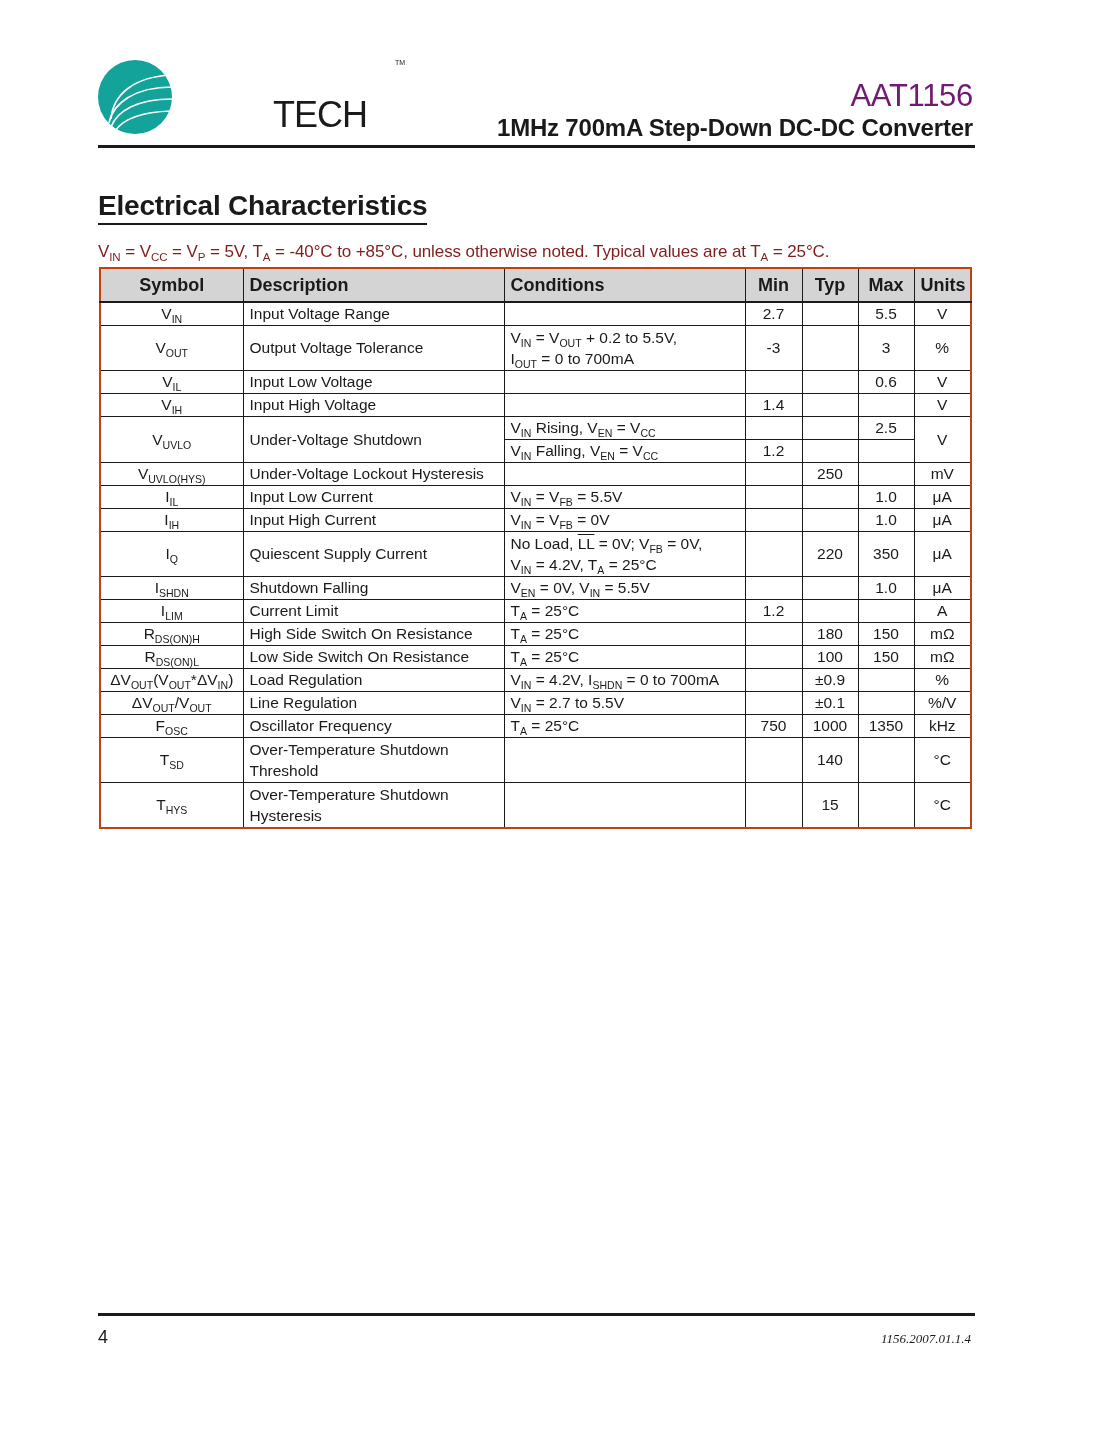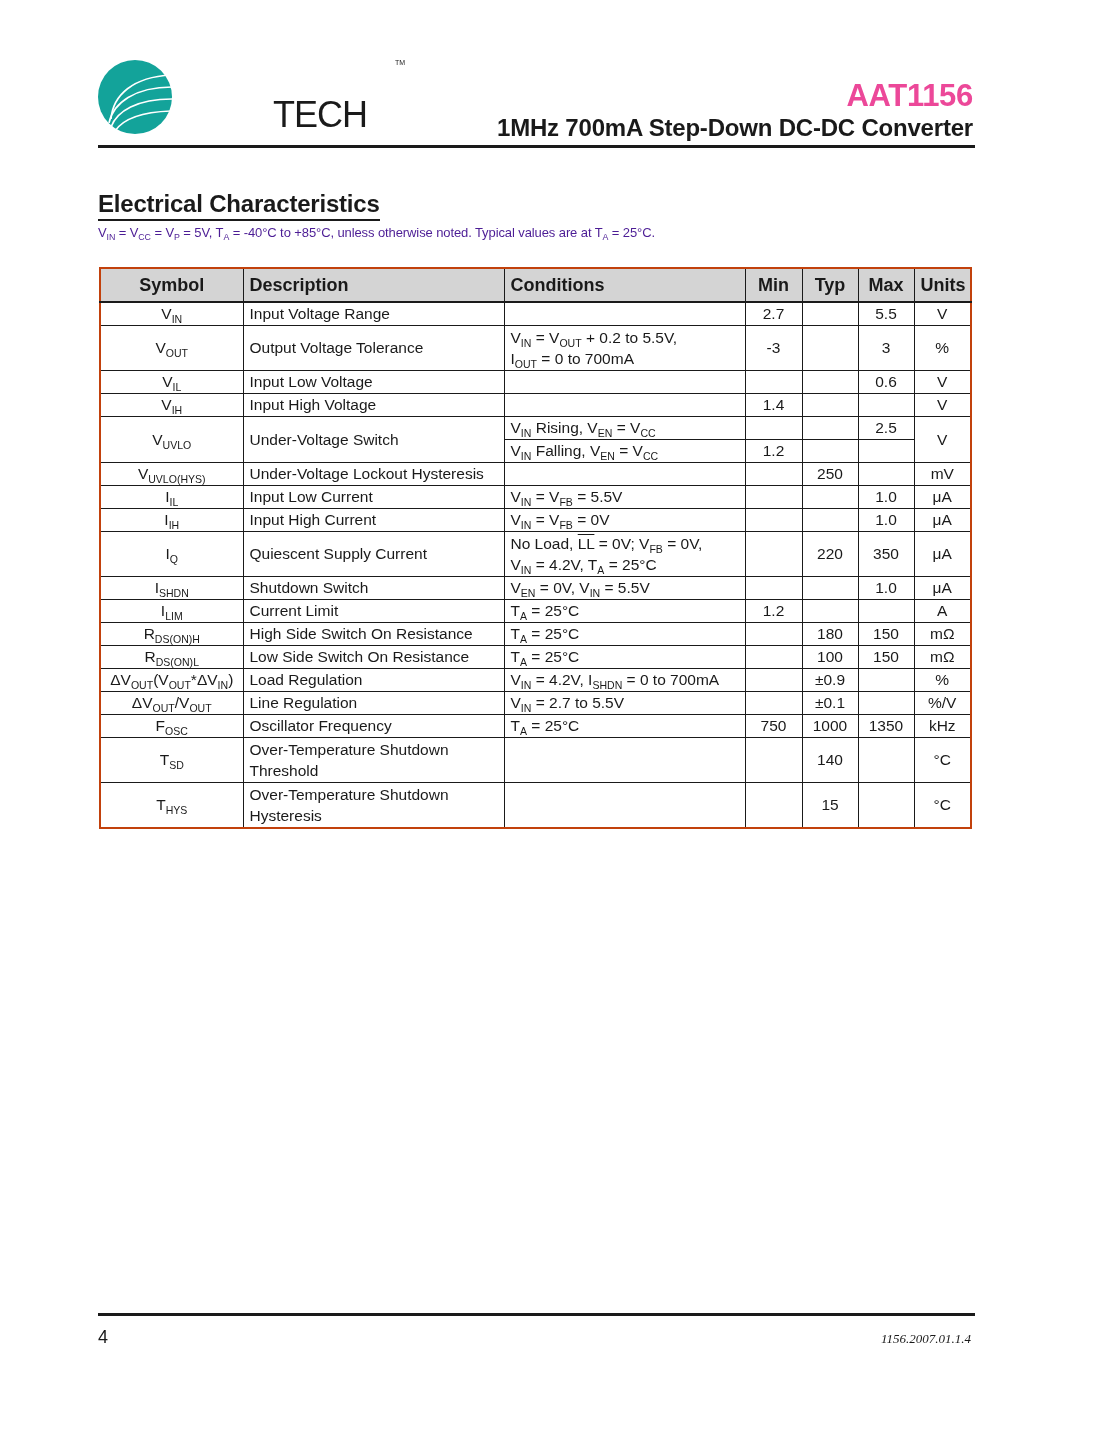--- a/index.html
+++ b/index.html
@@ -14,35 +14,35 @@
       font-family: "Liberation Sans", sans-serif; color: #1a1a1a; line-height: 48px;
     }
     .logo-text2 {
       position: absolute; left: 176px; top: 36px; font-size: 36px; letter-spacing: -1px;
       font-family: "Liberation Sans", sans-serif; font-weight: 300; color: #1a1a1a; line-height: 44px;
       -webkit-text-stroke: 0px;
     }
     .logo-tm { position: absolute; left: 298px; top: 2px; font-size: 7px; color: #222; }
 
     .part-no {
-      position: absolute; right: 132px; top: 78px; font-size: 31px; font-weight: bold;
-      color: #ec4899; letter-spacing: -0.3px;
+      position: absolute; right: 132px; top: 78px; font-size: 31px; font-weight: normal;
+      color: #701a75; letter-spacing: -0.3px;
     }
     .doc-title {
       position: absolute; right: 132px; top: 114px; font-size: 24px; font-weight: bold;
       color: #1a1a1a; letter-spacing: -0.2px;
     }
     .header-rule { position: absolute; left: 98px; top: 145px; width: 877px; height: 3px; background: #1a1a1a; }
 
     .section-title {
-      position: absolute; left: 98px; top: 190px; font-size: 24px; font-weight: bold;
+      position: absolute; left: 98px; top: 190px; font-size: 28px; font-weight: bold;
       color: #1a1a1a; padding-bottom: 1px; border-bottom: 2px solid #1a1a1a; letter-spacing: -0.2px;
     }
     .conditions-note {
-      position: absolute; left: 98px; top: 225px; font-size: 13px; color: #4c1d95; letter-spacing: -0.1px;
+      position: absolute; left: 98px; top: 242px; font-size: 17px; color: #7f1d1d; letter-spacing: -0.1px;
     }
     sub { font-size: 0.68em; vertical-align: -0.35em; line-height: 0; }
 
     table.ec {
       position: absolute; left: 99px; top: 267px; border-collapse: collapse;
       width: 873px; font-size: 15.5px; color: #1a1a1a; table-layout: fixed;
       border: 2px solid #c2410c;
     }
     table.ec th {
       background: #d4d4d4; font-weight: bold; font-size: 18px; height: 32px; padding: 0 6px;
@@ -147,21 +147,21 @@
       <td class="l">Input High Voltage</td>
       <td class="l"></td>
       <td class="c">1.4</td>
       <td class="c"></td>
       <td class="c"></td>
       <td class="c">V</td>
     </tr>
 
     <tr style="height:23px">
       <td class="c" rowspan="2"><span>V</span><sub>UVLO</sub></td>
-      <td class="l" rowspan="2">Under-Voltage Switch</td>
+      <td class="l" rowspan="2">Under-Voltage Shutdown</td>
       <td class="l"><span>V</span><sub>IN</sub><span> Rising, V</span><sub>EN</sub><span> = V</span><sub>CC</sub></td>
       <td class="c"></td>
       <td class="c"></td>
       <td class="c">2.5</td>
       <td class="c" rowspan="2">V</td>
     </tr>
     <tr style="height:23px">
       <td class="l"><span>V</span><sub>IN</sub><span> Falling, V</span><sub>EN</sub><span> = V</span><sub>CC</sub></td>
       <td class="c">1.2</td>
       <td class="c"></td>
@@ -206,21 +206,21 @@
         <span>V</span><sub>IN</sub><span> = 4.2V, T</span><sub>A</sub><span> = 25°C</span>
       </td>
       <td class="c"></td>
       <td class="c">220</td>
       <td class="c">350</td>
       <td class="c">μA</td>
     </tr>
 
     <tr style="height:16px">
       <td class="c"><span>I</span><sub>SHDN</sub></td>
-      <td class="l">Shutdown Switch</td>
+      <td class="l">Shutdown Falling</td>
       <td class="l"><span>V</span><sub>EN</sub><span> = 0V, V</span><sub>IN</sub><span> = 5.5V</span></td>
       <td class="c"></td>
       <td class="c"></td>
       <td class="c">1.0</td>
       <td class="c">μA</td>
     </tr>
 
     <tr style="height:23px">
       <td class="c"><span>I</span><sub>LIM</sub></td>
       <td class="l">Current Limit</td>

